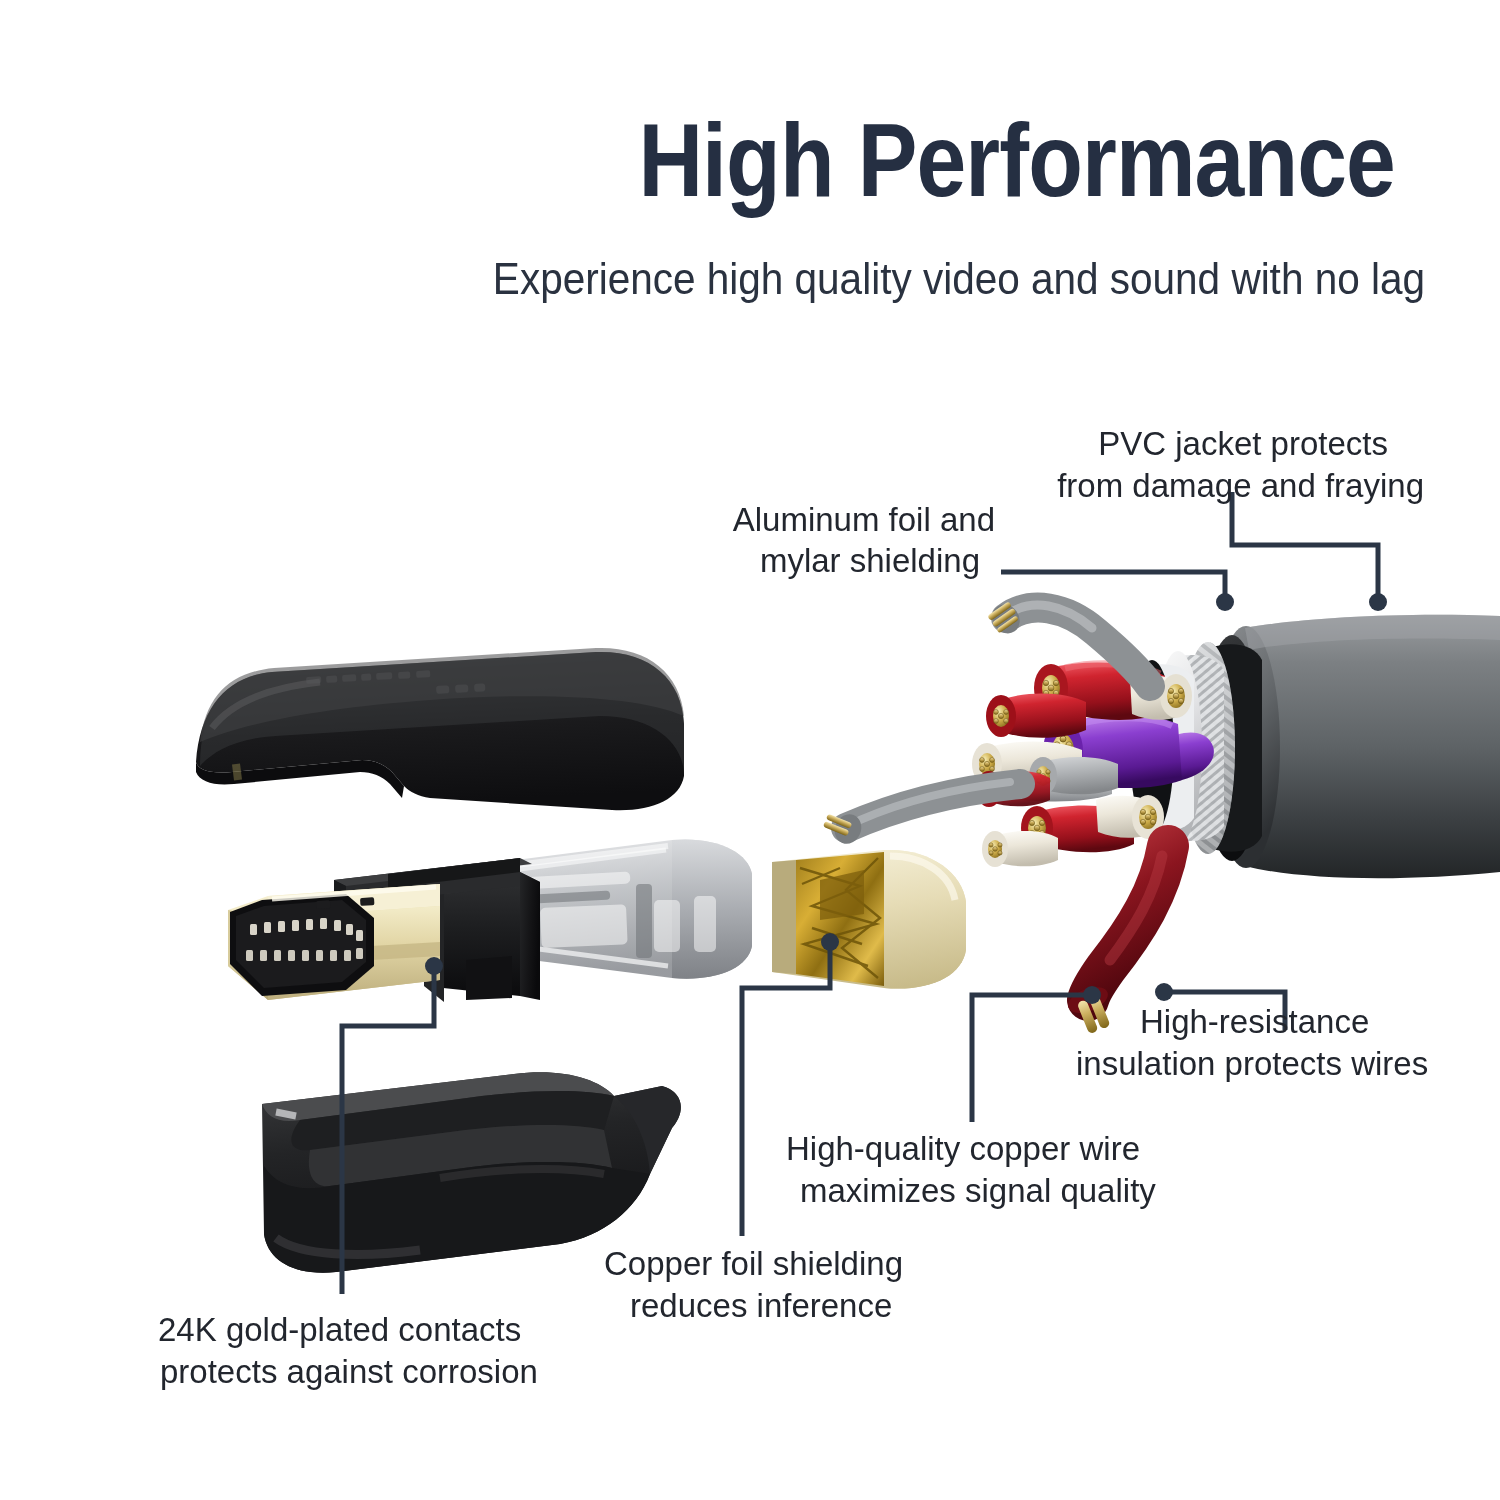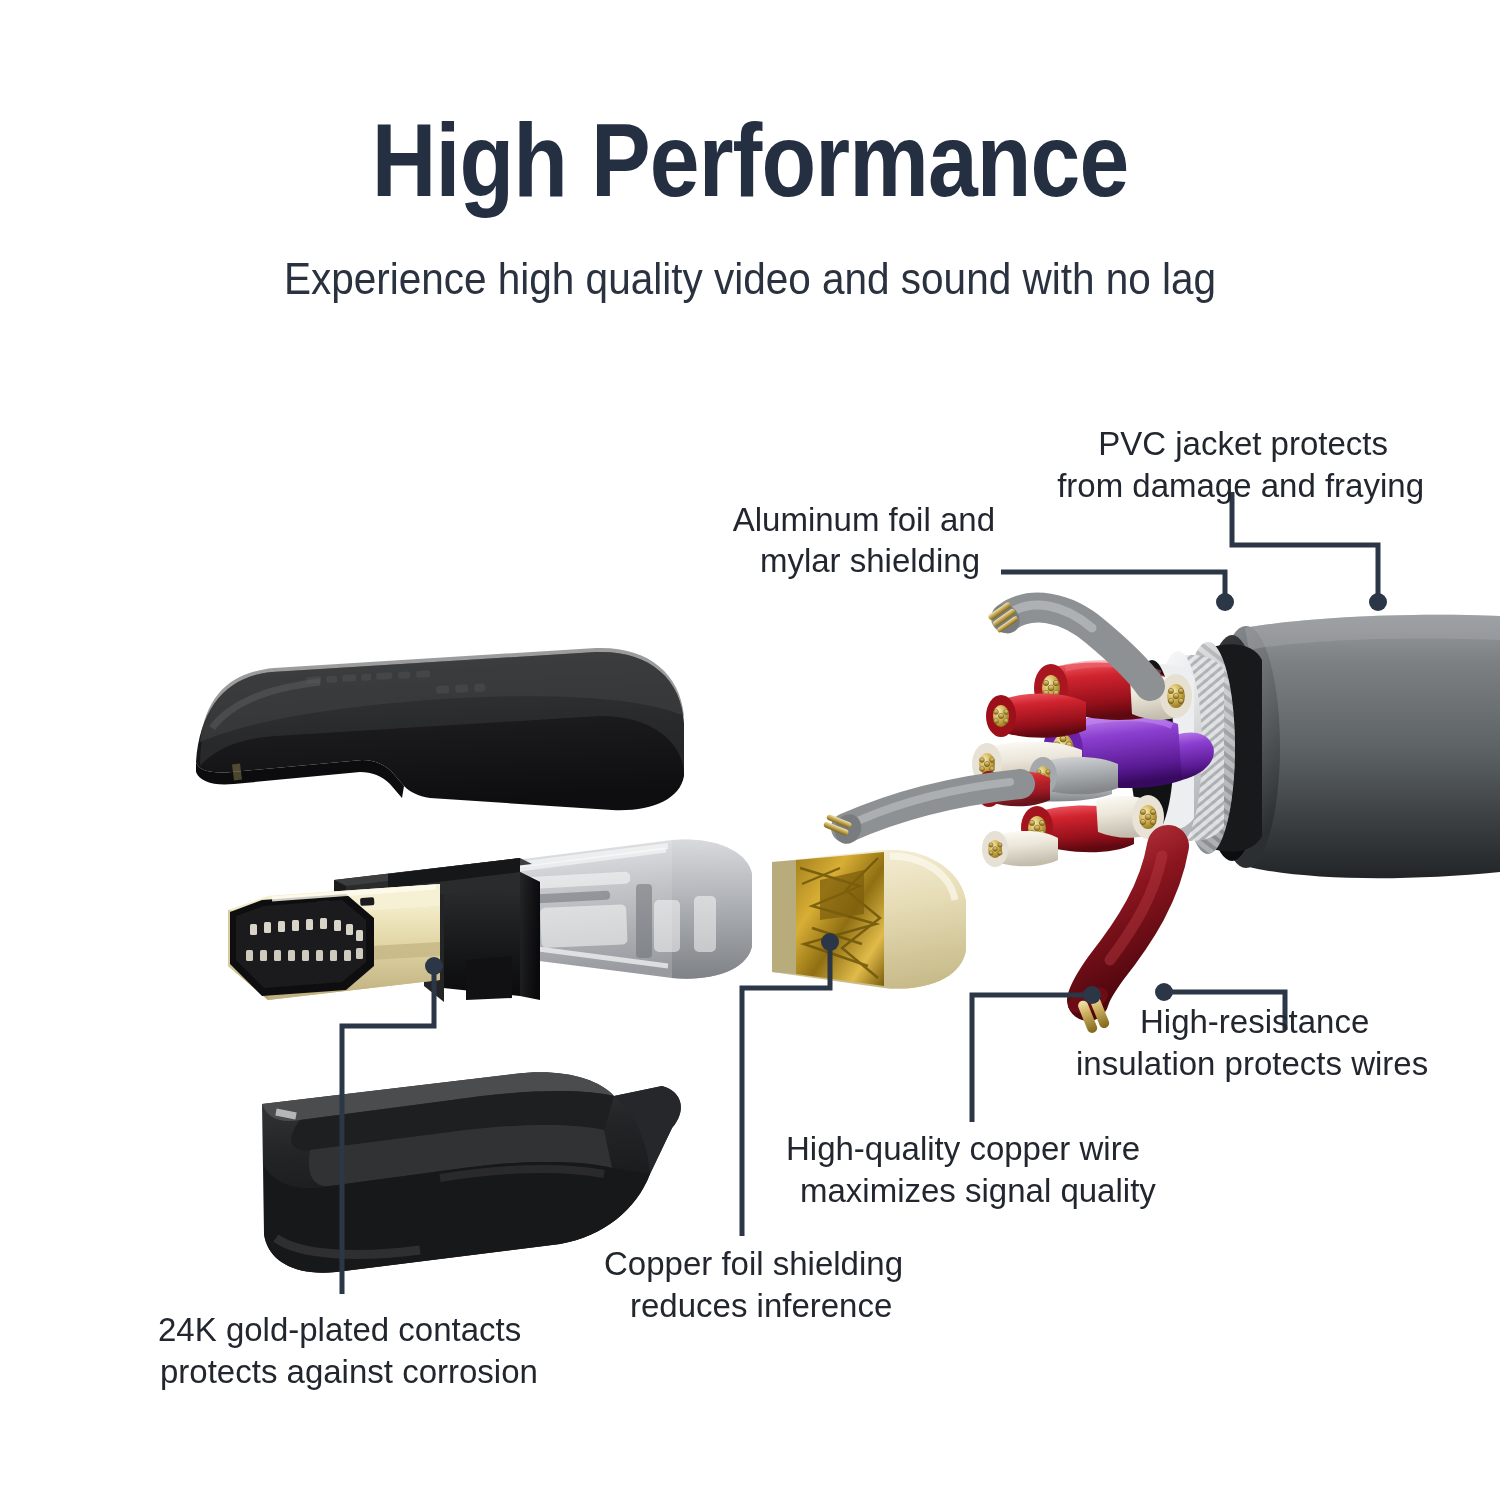--- a/index.html
+++ b/index.html
@@ -14,21 +14,21 @@
     background: #ffffff;
     overflow: hidden;
     font-family: "Liberation Sans", sans-serif;
   }
 
   
   #header {
     position: absolute;
     top: 0; left: 0;
     width: 1500px;
-    text-align: center;
+    text-align: right;
     padding-top: 108px;
   }
   #title {
     font-family: "Liberation Sans", sans-serif;
     font-weight: bold;
     font-size: 104px;
     line-height: 1.0;
     letter-spacing: -1px;
     color: #252f42;
     transform: scaleX(0.86);

